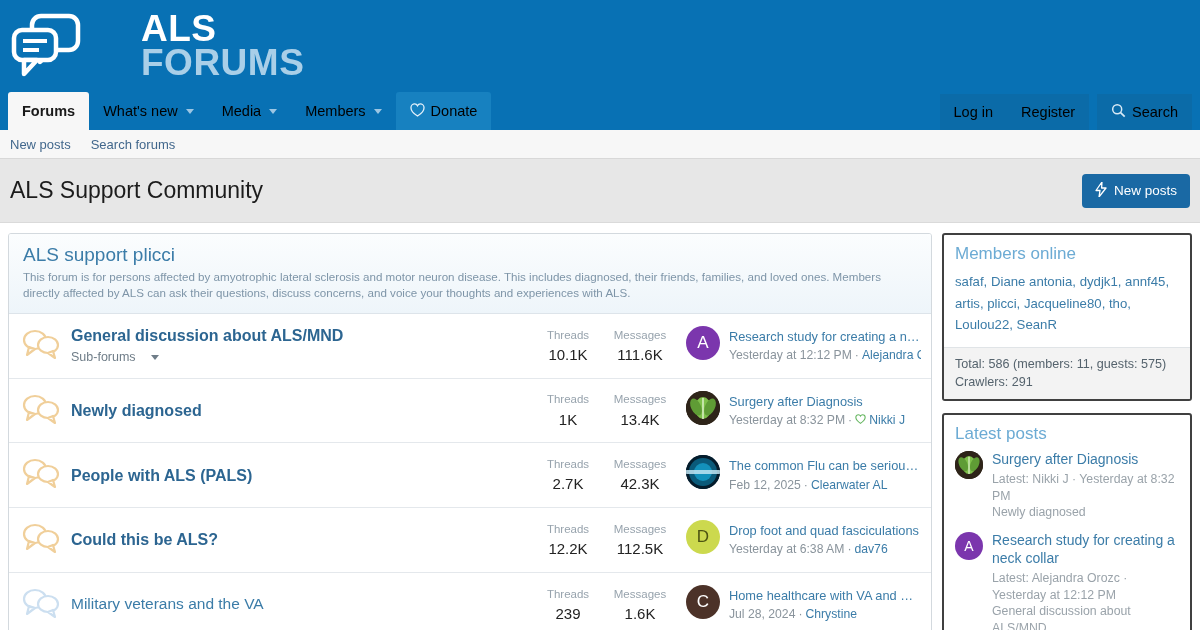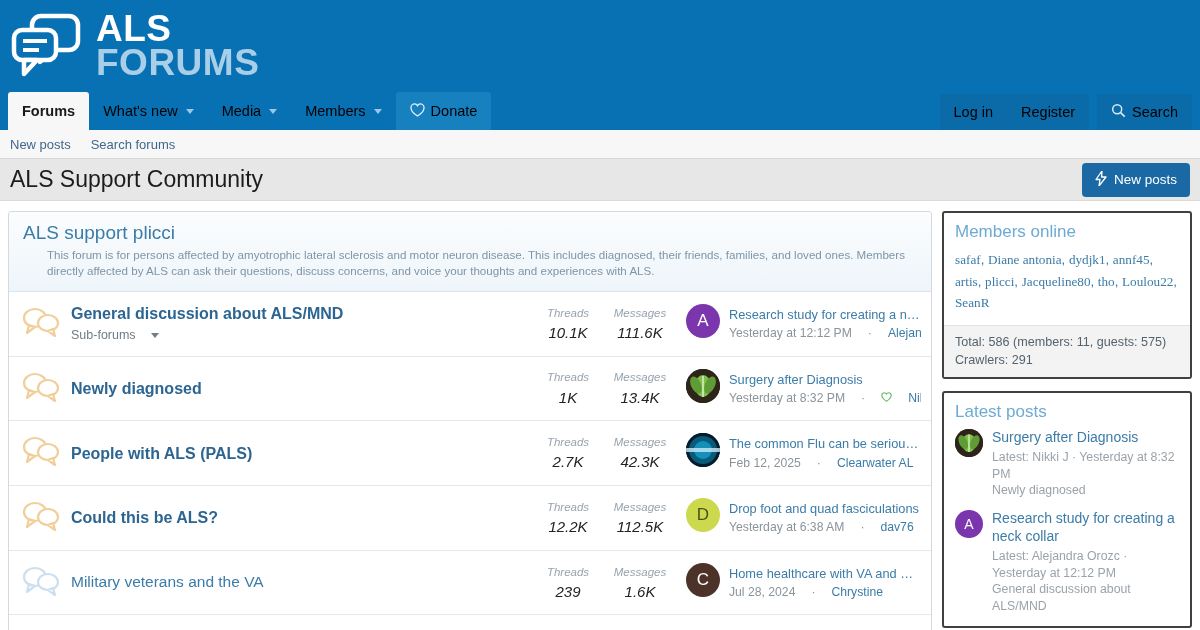--- a/index.html
+++ b/index.html
@@ -14,20 +14,21 @@
   .header {
     background: #0871b4;
     height: 130px;
     position: relative;
   }
   .logo-area {
     display: flex;
     align-items: center;
     padding: 6px 0 0 10px;
     height: 86px;
+    gap: 45px;
   }
   .logo-mark { width: 72px; height: 66px; flex: 0 0 72px; }
   .logo-text {
     margin-left: 14px;
     line-height: 0.92;
     font-weight: bold;
     letter-spacing: 0.5px;
   }
   .logo-als { font-size: 37px; color: #ffffff; display: block; }
   .logo-forums { font-size: 37px; color: #a9cfe8; display: block; }
@@ -76,21 +77,21 @@
     height: 29px;
     display: flex; align-items: center;
     padding: 0 10px;
     gap: 20px;
   }
   .subnav a { color: #41678c; font-size: 13px; text-decoration: none; cursor: pointer; }
 
   
   .titlebar {
     background: #e7e7e7;
-    height: 42px;
+    height: 64px;
     display: flex; align-items: center;
     padding: 0 10px;
     border-bottom: 1px solid #dadada;
   }
   .page-title { font-size: 23px; color: #1c1c1c; font-weight: normal; }
   .newposts-btn {
     margin-left: auto;
     background: #1a69a4;
     color: #fff;
     border-radius: 4px;
@@ -111,21 +112,21 @@
     background: #fff;
     border-radius: 3px;
     overflow: hidden;
   }
   .block-header {
     background: linear-gradient(to bottom, #fbfdfe, #eef5fa);
     padding: 10px 14px 12px 14px;
     border-bottom: 1px solid #dde4ea;
   }
   .block-title { font-size: 19px; color: #3b7ca8; font-weight: normal; margin-bottom: 3px; }
-  .block-desc { font-size: 11.6px; color: #7e95a8; line-height: 1.38; margin-left: 24px; }
+  .block-desc { font-size: 11.6px; color: #7e95a8; line-height: 1.38; }
 
   .forum-row {
     display: flex;
     align-items: center;
     padding: 12px 10px;
     border-bottom: 1px solid #e4e8ec;
     min-height: 63px;
   }
   .forum-icon { width: 44px; flex: 0 0 44px; display: flex; justify-content: center; }
   .forum-name-col { flex: 1 1 auto; min-width: 0; padding-left: 8px; }
@@ -133,21 +134,21 @@
     font-size: 16px; font-weight: bold; color: #2c6591;
     cursor: pointer; line-height: 1.2;
   }
   .forum-name.read { font-weight: normal; color: #3b7ca8; font-size: 15.5px; }
   .subforums {
     font-size: 12.5px; color: #6f7d88; margin-top: 5px;
     display: inline-flex; align-items: center; gap: 13px; cursor: pointer;
   }
   .subforums .caret { border-top-color: #6f7d88; }
 
-  .stat { width: 72px; flex: 0 0 72px; text-align: center; font-style: italic; }
+  .stat { width: 72px; flex: 0 0 72px; text-align: center; }
   .stat-label { font-size: 11.5px; color: #97a3ad; line-height: 1.5; }
   .stat-value { font-size: 15px; color: #232323; line-height: 1.4; }
 
   .last-post {
     width: 245px; flex: 0 0 245px;
     display: flex; gap: 9px; align-items: flex-start;
     padding-left: 10px; overflow: hidden;
   }
   .avatar {
     width: 34px; height: 34px; flex: 0 0 34px;
@@ -155,36 +156,36 @@
     display: flex; align-items: center; justify-content: center;
     font-size: 17px; color: #fff; overflow: hidden;
   }
   .lp-lines { min-width: 0; overflow: hidden; padding-top: 1px; }
   .lp-title {
     font-size: 12.8px; color: #3b7ca8; white-space: nowrap;
     overflow: hidden; text-overflow: ellipsis; cursor: pointer; line-height: 1.5;
   }
   .lp-meta {
     font-size: 12.2px; color: #8a949c; white-space: nowrap; line-height: 1.6;
-    display: flex; align-items: center; gap: 16px;
+    display: flex; align-items: center; gap: 3px;
   }
   .lp-meta a { color: #3b7ca8; text-decoration: none; cursor: pointer; }
 
   
   .side-block {
     border: 2px solid #404040;
     background: #fff;
     border-radius: 3px;
     margin-bottom: 12px;
     overflow: hidden;
   }
   .side-inner { padding: 9px 11px 11px 11px; }
   .side-title { font-size: 17px; color: #6cabd4; font-weight: normal; margin-bottom: 7px; }
   .online-names { font-size: 13.2px; color: #3b7ca8; line-height: 1.63; }
-  .online-names span { cursor: pointer; font-family: Liberation Serif, serif; }
+  .online-names span { cursor: pointer; }
   .side-footer {
     background: #f3f3f3;
     border-top: 1px solid #e0e4e7;
     padding: 7px 11px 8px 11px;
     font-size: 12.6px; color: #55636d; line-height: 1.45;
   }
   .lp-item { display: flex; gap: 9px; margin-bottom: 11px; }
   .lp-item:last-child { margin-bottom: 0; }
   .lp-item .avatar { width: 28px; height: 28px; flex: 0 0 28px; font-size: 14px; }
   .lp-item-body { min-width: 0; }

